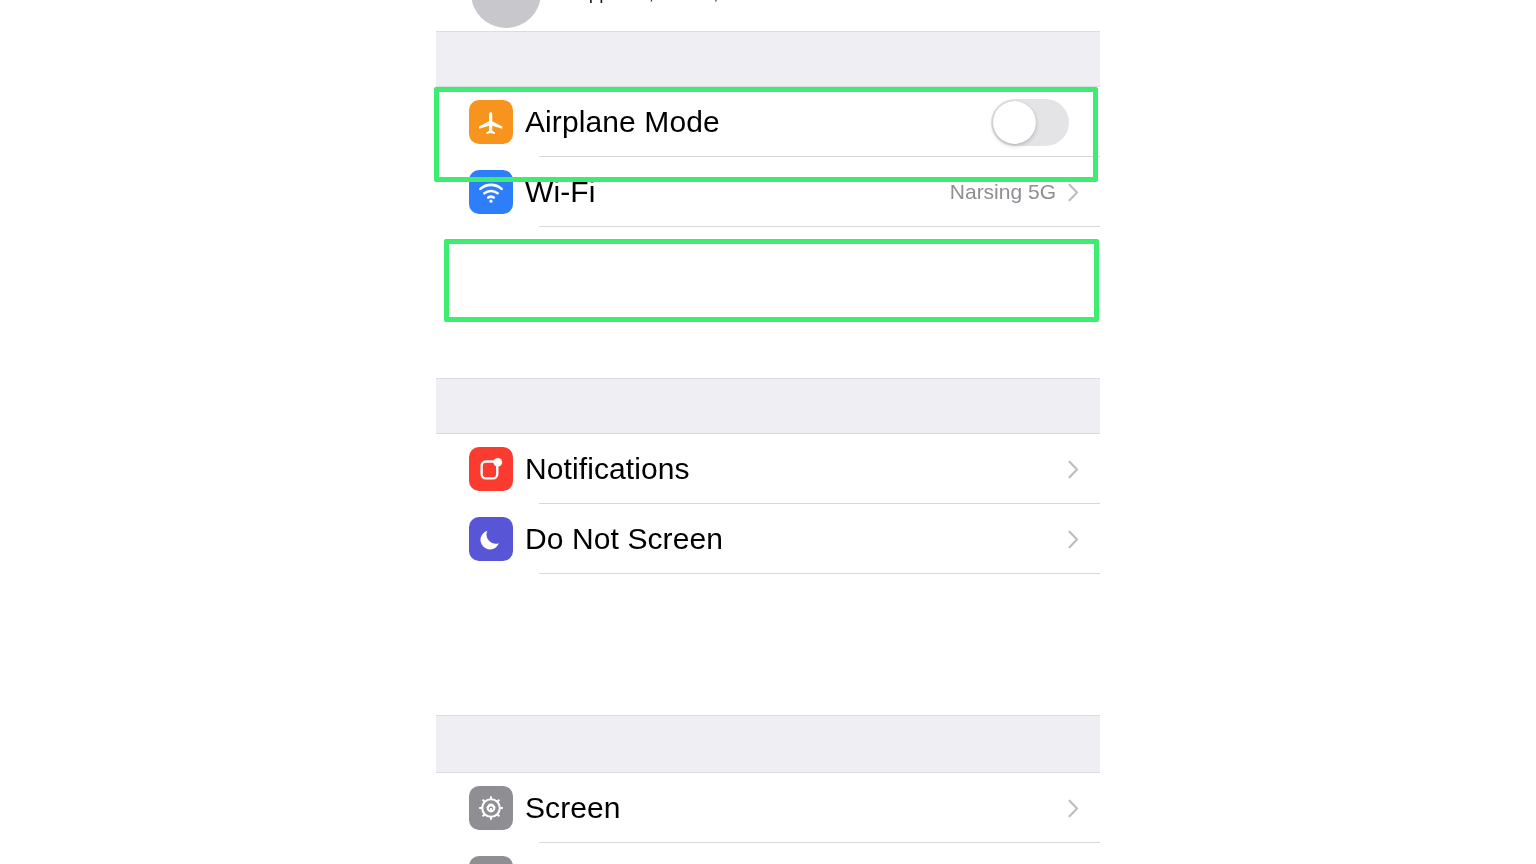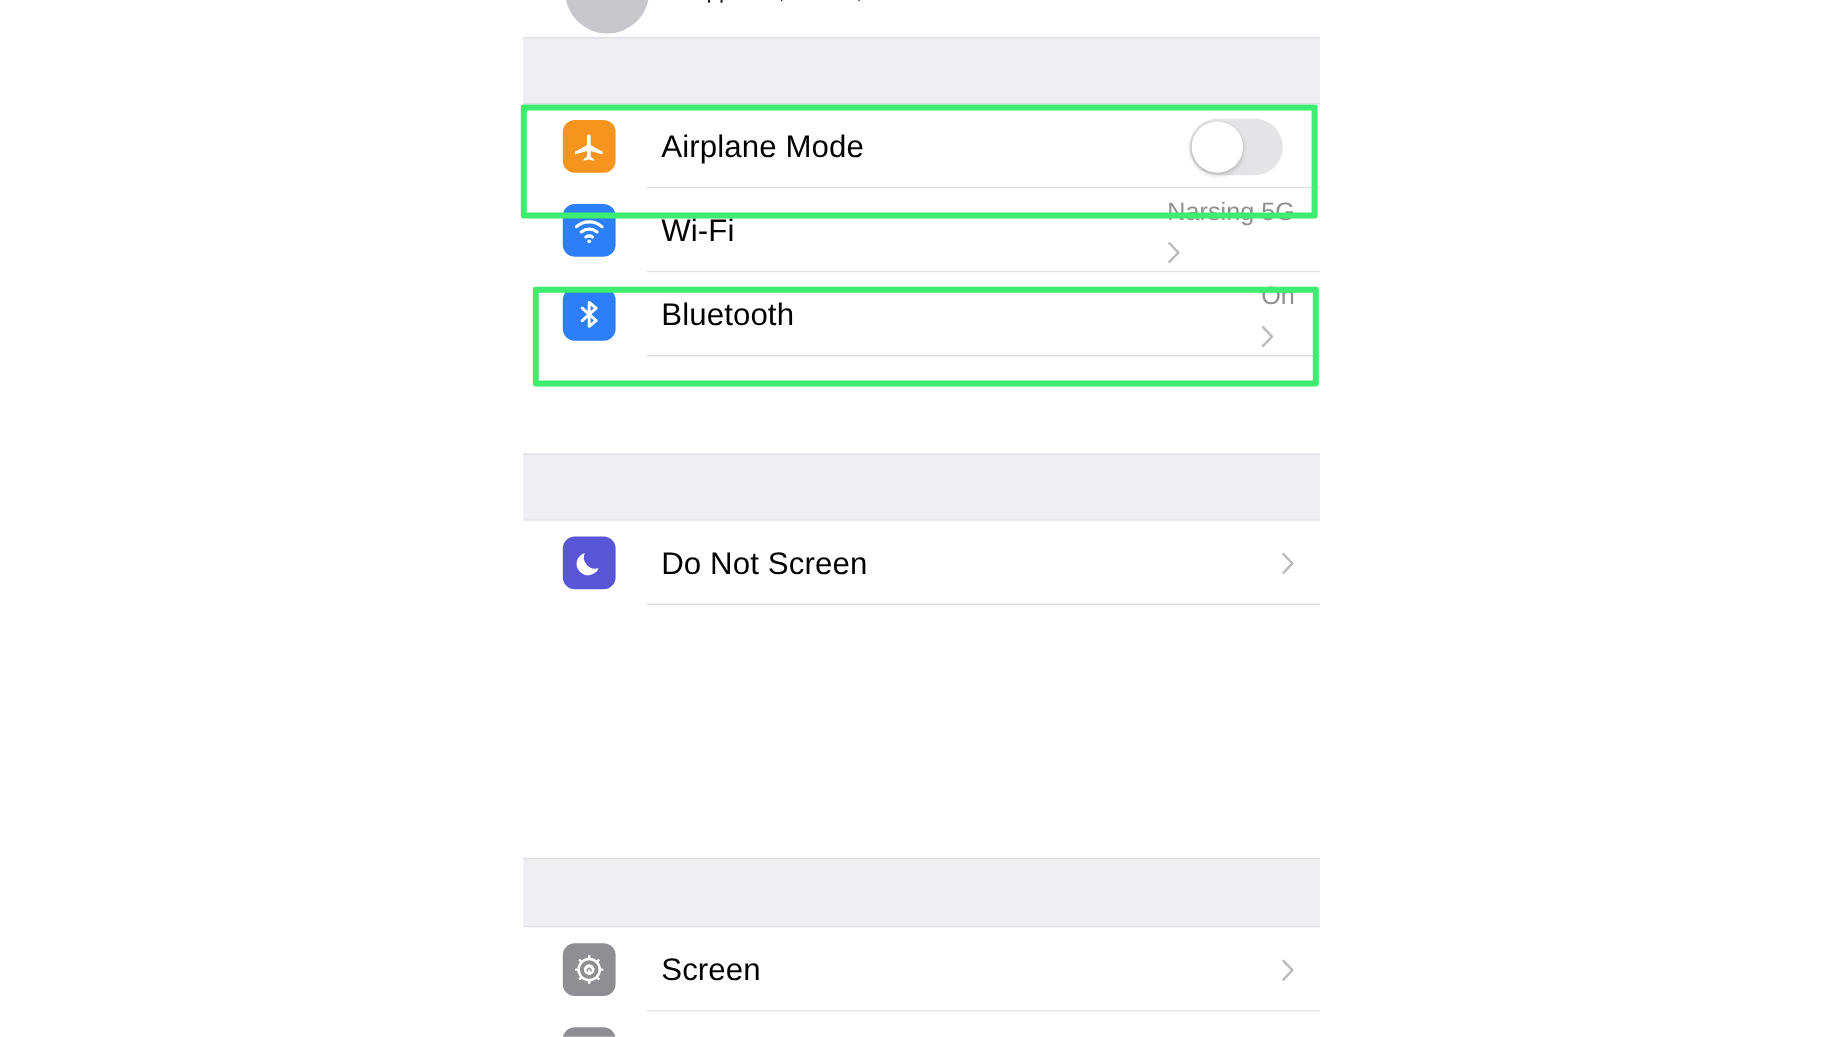--- a/index.html
+++ b/index.html
@@ -88,33 +88,33 @@
     margin-left: 33px;
     flex: none;
     display: flex;
     align-items: center;
     justify-content: center;
     color: #ffffff;
   }
   .icon-box svg { display: block; }
 
   .row-label {
-    margin-left: 38px;
-    font-size: 26px;
+    margin-left: 12px;
+    font-size: 30px;
     color: #000000;
     letter-spacing: 0.1px;
     white-space: nowrap;
   }
 
   .row-right {
     margin-left: auto;
     margin-right: 21px;
     display: flex;
+    align-items: center;
     gap: 12px;
-    flex-direction: column;
   }
   .row-value {
     font-size: 21px;
     color: #8e8e93;
     white-space: nowrap;
   }
   .chevron {
     width: 11px; height: 19px;
     flex: none;
   }
@@ -191,44 +191,44 @@
           <div class="row-value">Narsing 5G</div>
           <span class="chevron">
             <svg width="11" height="19" viewBox="0 0 11 19" fill="none" stroke="#bcbcc0" stroke-width="2.1" stroke-linecap="round" stroke-linejoin="round">
               <path d="M1.5 1.7L9 9.5l-7.5 7.8"></path>
             </svg>
           </span>
         </div>
         <div class="sep"></div>
       </div>
 
-      <div class="row">
-        <div class="icon-box" style="background:#2D7FF9;">
-          <svg width="28" height="28" viewBox="0 0 24 24" fill="none" stroke="#fff" stroke-width="2.1" stroke-linecap="round" stroke-linejoin="round">
-            <path d="M7 7.5l10 9-5 4V3.5l5 4-10 9"></path>
-          </svg>
-        </div>
-        <div class="row-label">Bluetooth</div>
-        <div class="row-right">
-          <div class="row-value">On</div>
-          <span class="chevron">
-            <svg width="11" height="19" viewBox="0 0 11 19" fill="none" stroke="#bcbcc0" stroke-width="2.1" stroke-linecap="round" stroke-linejoin="round">
-              <path d="M1.5 1.7L9 9.5l-7.5 7.8"></path>
-            </svg>
-          </span>
-        </div>
-        <div class="sep"></div>
-      </div>
 
     </div>
 
     <div class="group-gap" style="top:378px; height:56px;"></div>
 
     <div class="group" style="top:434px;">
 
+      <div class="row">
+        <div class="icon-box" style="background:#FC3B30;">
+          <svg width="30" height="30" viewBox="0 0 24 24" fill="none">
+            <rect x="4.5" y="6" width="12.5" height="13.5" rx="3.4" stroke="#fff" stroke-width="1.9"></rect>
+            <circle cx="17.4" cy="6.6" r="3.5" fill="#fff"></circle>
+          </svg>
+        </div>
+        <div class="row-label">Notifications</div>
+        <div class="row-right">
+          <span class="chevron">
+            <svg width="11" height="19" viewBox="0 0 11 19" fill="none" stroke="#bcbcc0" stroke-width="2.1" stroke-linecap="round" stroke-linejoin="round">
+              <path d="M1.5 1.7L9 9.5l-7.5 7.8"></path>
+            </svg>
+          </span>
+        </div>
+        <div class="sep"></div>
+      </div>
 
 
       <div class="row">
         <div class="icon-box" style="background:#5856D6;">
           <svg width="30" height="30" viewBox="0 0 24 24" fill="#fff">
             <path d="M18.3 15.4A7.4 7.4 0 0 1 9.1 5.4a7.6 7.6 0 1 0 9.2 10z"></path>
           </svg>
         </div>
         <div class="row-label">Do Not Screen</div>
         <div class="row-right">

